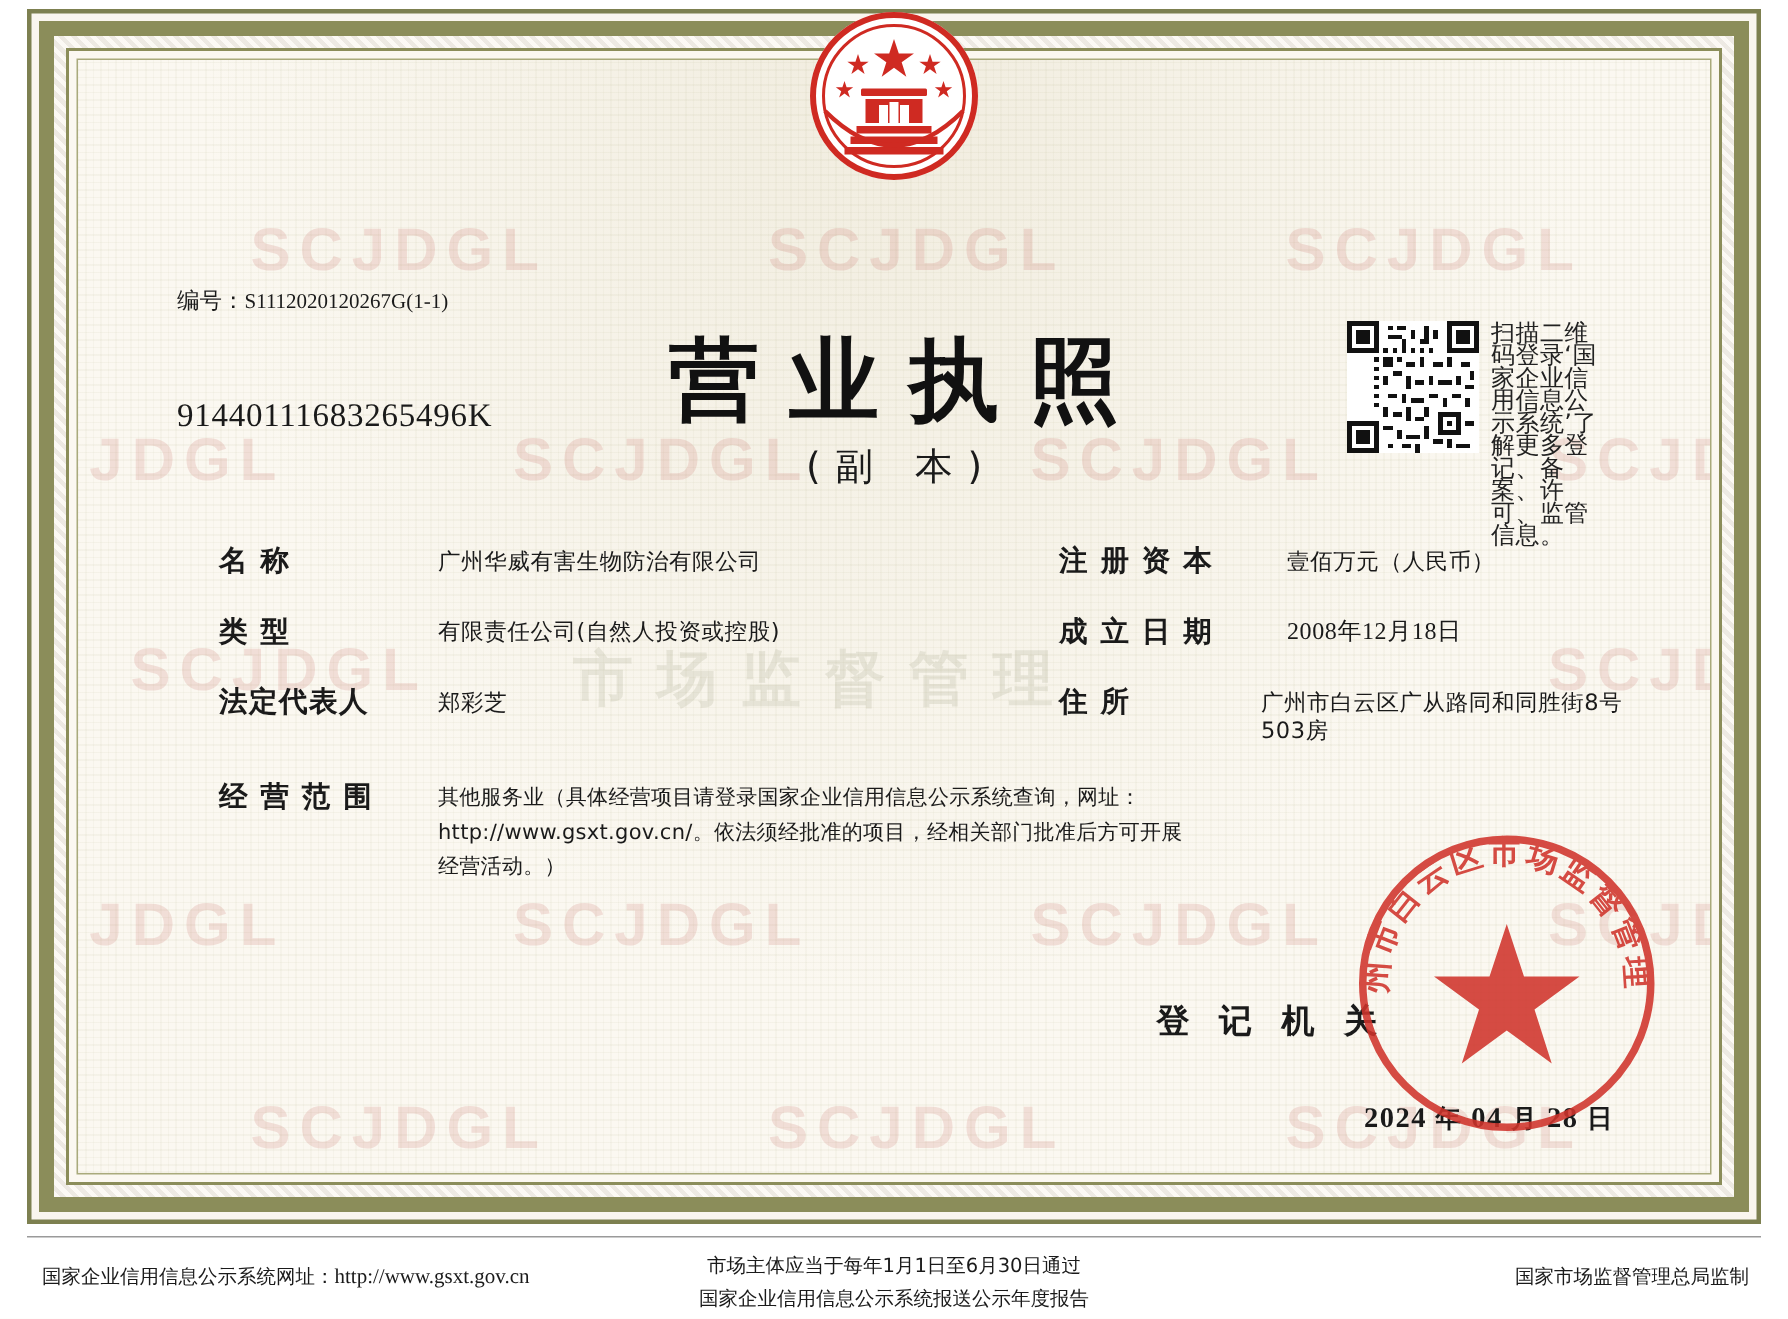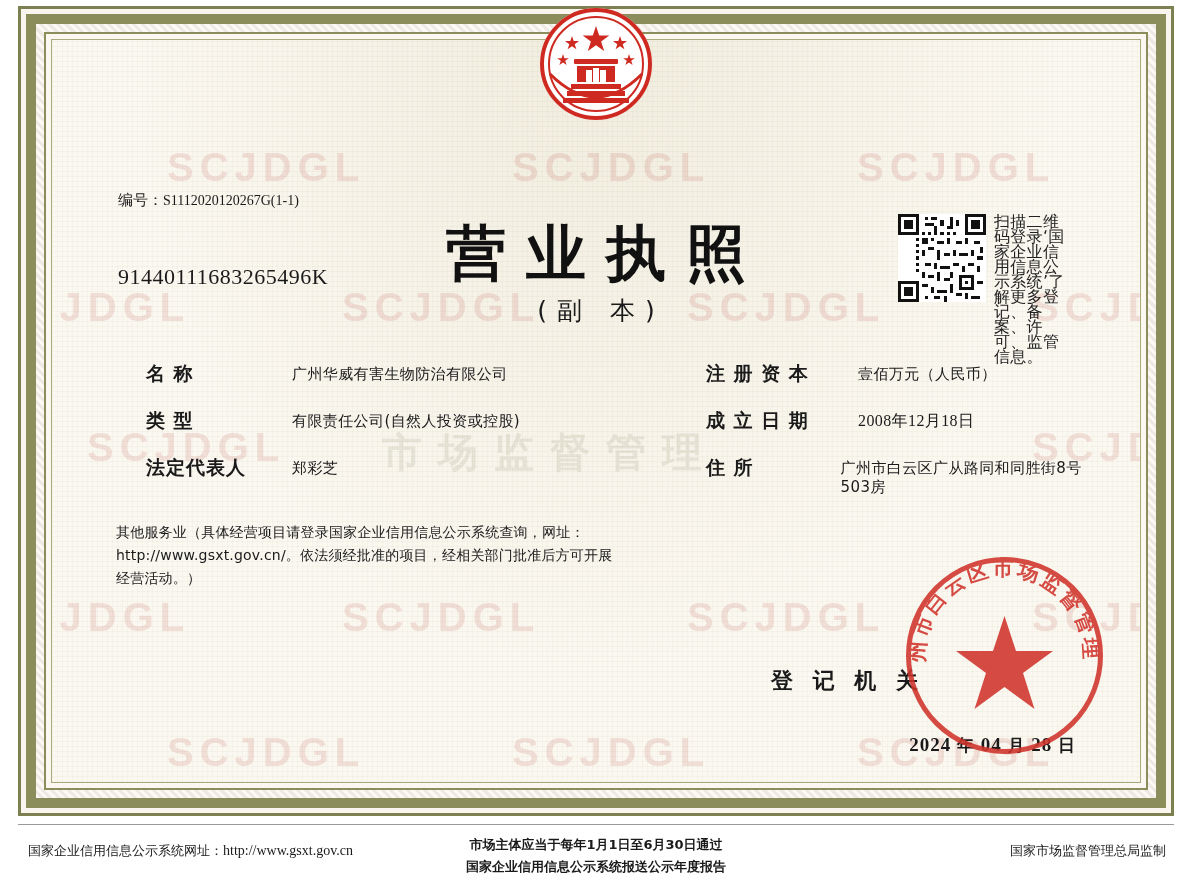--- a/index.html
+++ b/index.html
@@ -293,21 +293,20 @@
     font-size: 14px;
   }
   .f-center {
     position: absolute;
     left: 50%;
     transform: translateX(-50%);
     top: 0px;
     text-align: center;
     line-height: 22px;
     white-space: nowrap;
-    font-weight: bold;
   }
   .f-right {
     position: absolute;
     right: 8px;
     top: 8px;
     white-space: nowrap;
   }
 </style>
 </head>
 <body>
@@ -509,20 +508,21 @@
           <div class="val">郑彩芝</div>
         </div>
         <div class="col-r">
           <div class="lab lab-r">住 所</div>
           <div class="val">广州市白云区广从路同和同胜街8号503房</div>
         </div>
       </div>
 
       <div class="row" style="margin-top:8px;">
         <div class="col-l" style="width:auto;">
+          <div class="lab lab-4">经 营 范 围</div>
           <div class="scope-val">其他服务业（具体经营项目请登录国家企业信用信息公示系统查询，网址：http://www.gsxt.gov.cn/。依法须经批准的项目，经相关部门批准后方可开展经营活动。）</div>
         </div>
       </div>
 
     </div>
 
     <div class="registrar">登 记 机 关</div>
 
     <div class="datestamp">
       <span>2024</span>

